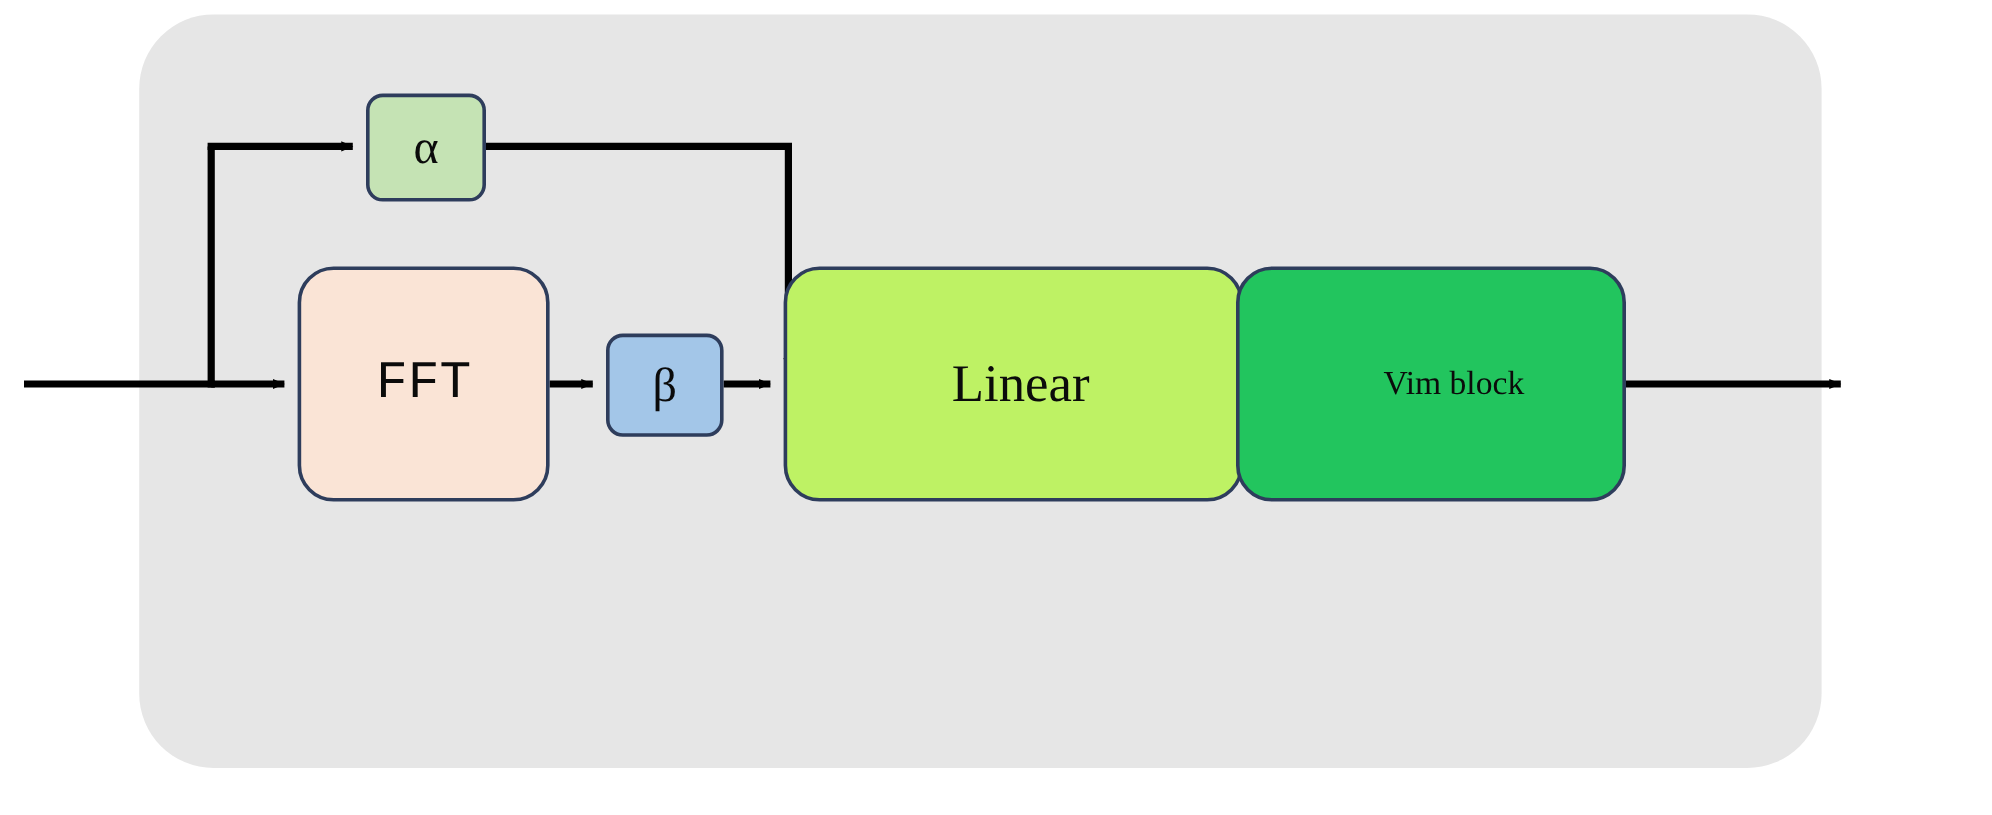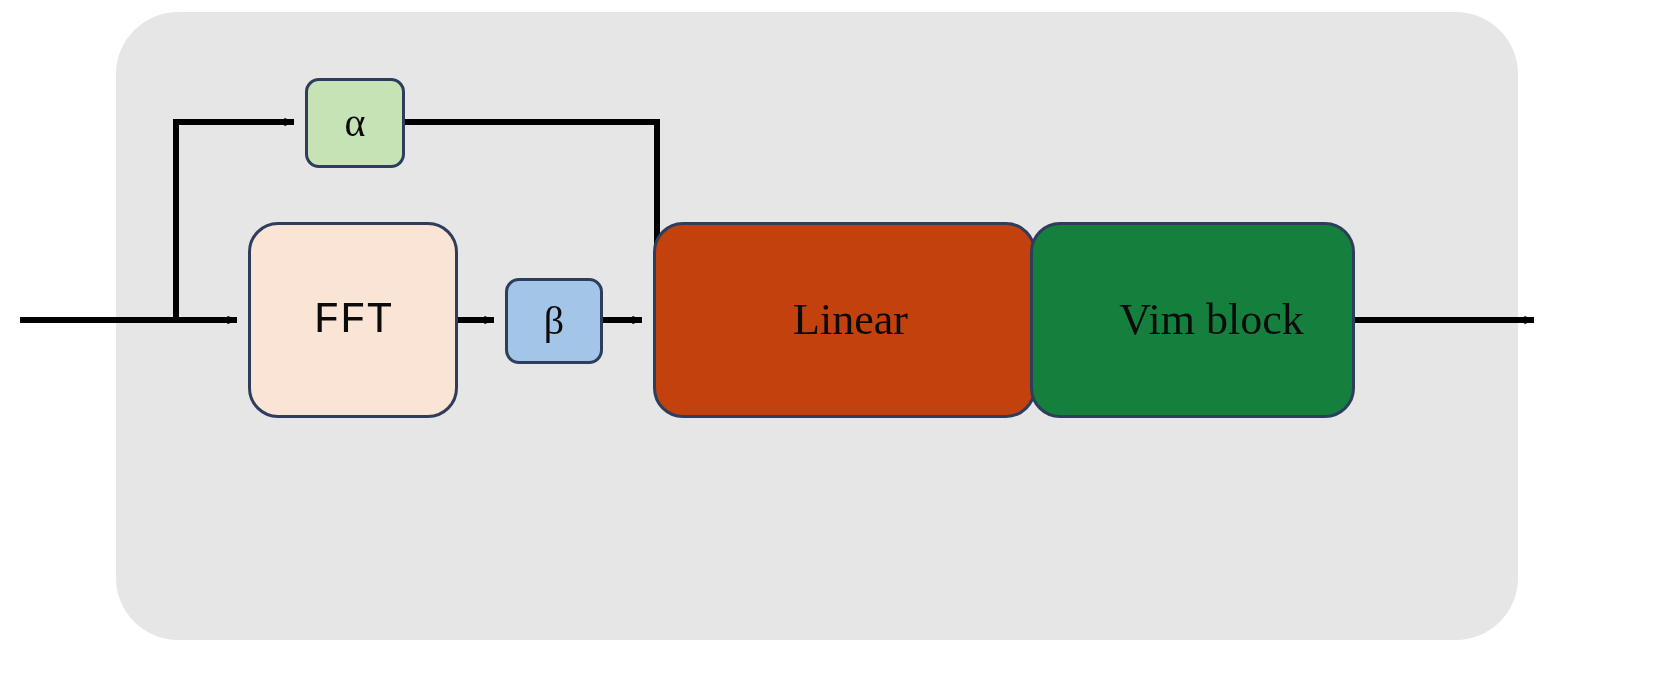--- a/index.html
+++ b/index.html
@@ -69,33 +69,33 @@
     height: 86px;
     background: #a3c6e8;
     border-radius: 14px;
     font-size: 40px;
   }
   .node-linear {
     left: 653px;
     top: 222px;
     width: 383px;
     height: 196px;
-    background: #c2410c;
+    background: #bef264;
     border-radius: 30px;
     font-size: 44px;
     padding-left: 12px;
   }
   .node-vim {
     left: 1030px;
     top: 222px;
     width: 325px;
     height: 196px;
-    background: #15803d;
+    background: #22c55e;
     border-radius: 30px;
-    font-size: 44px;
+    font-size: 28px;
     padding-left: 38px;
   }
   .node-label {
     display: block;
   }
 </style>
 </head>
 <body>
 
 <div id="canvas">

